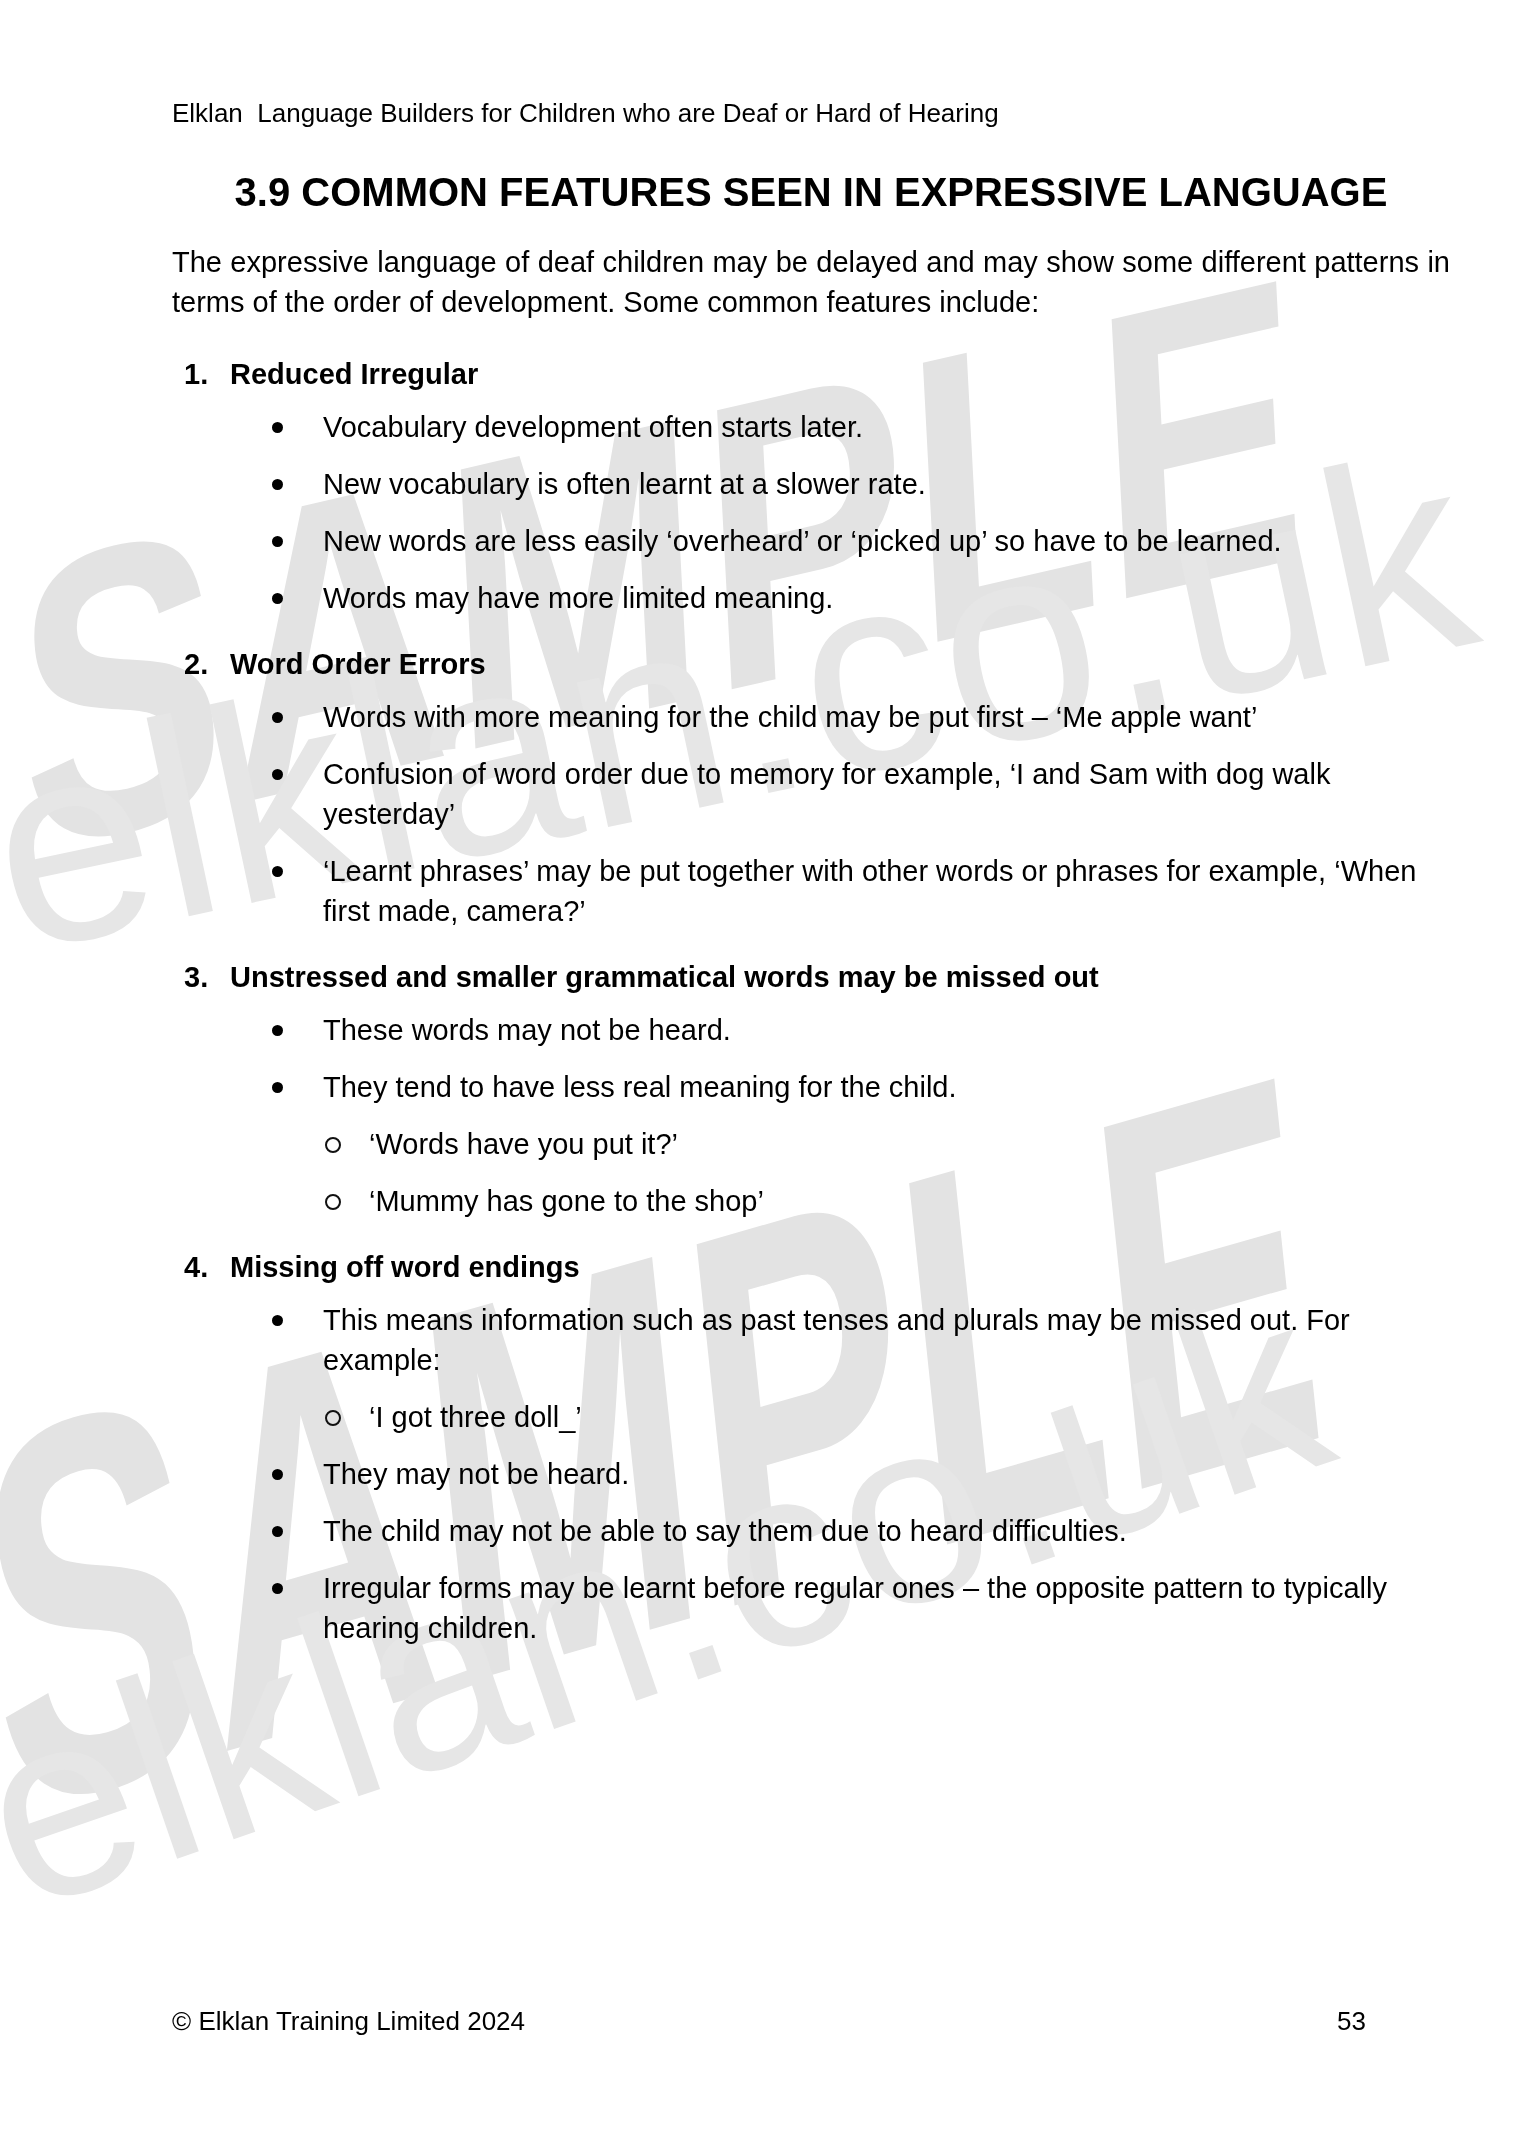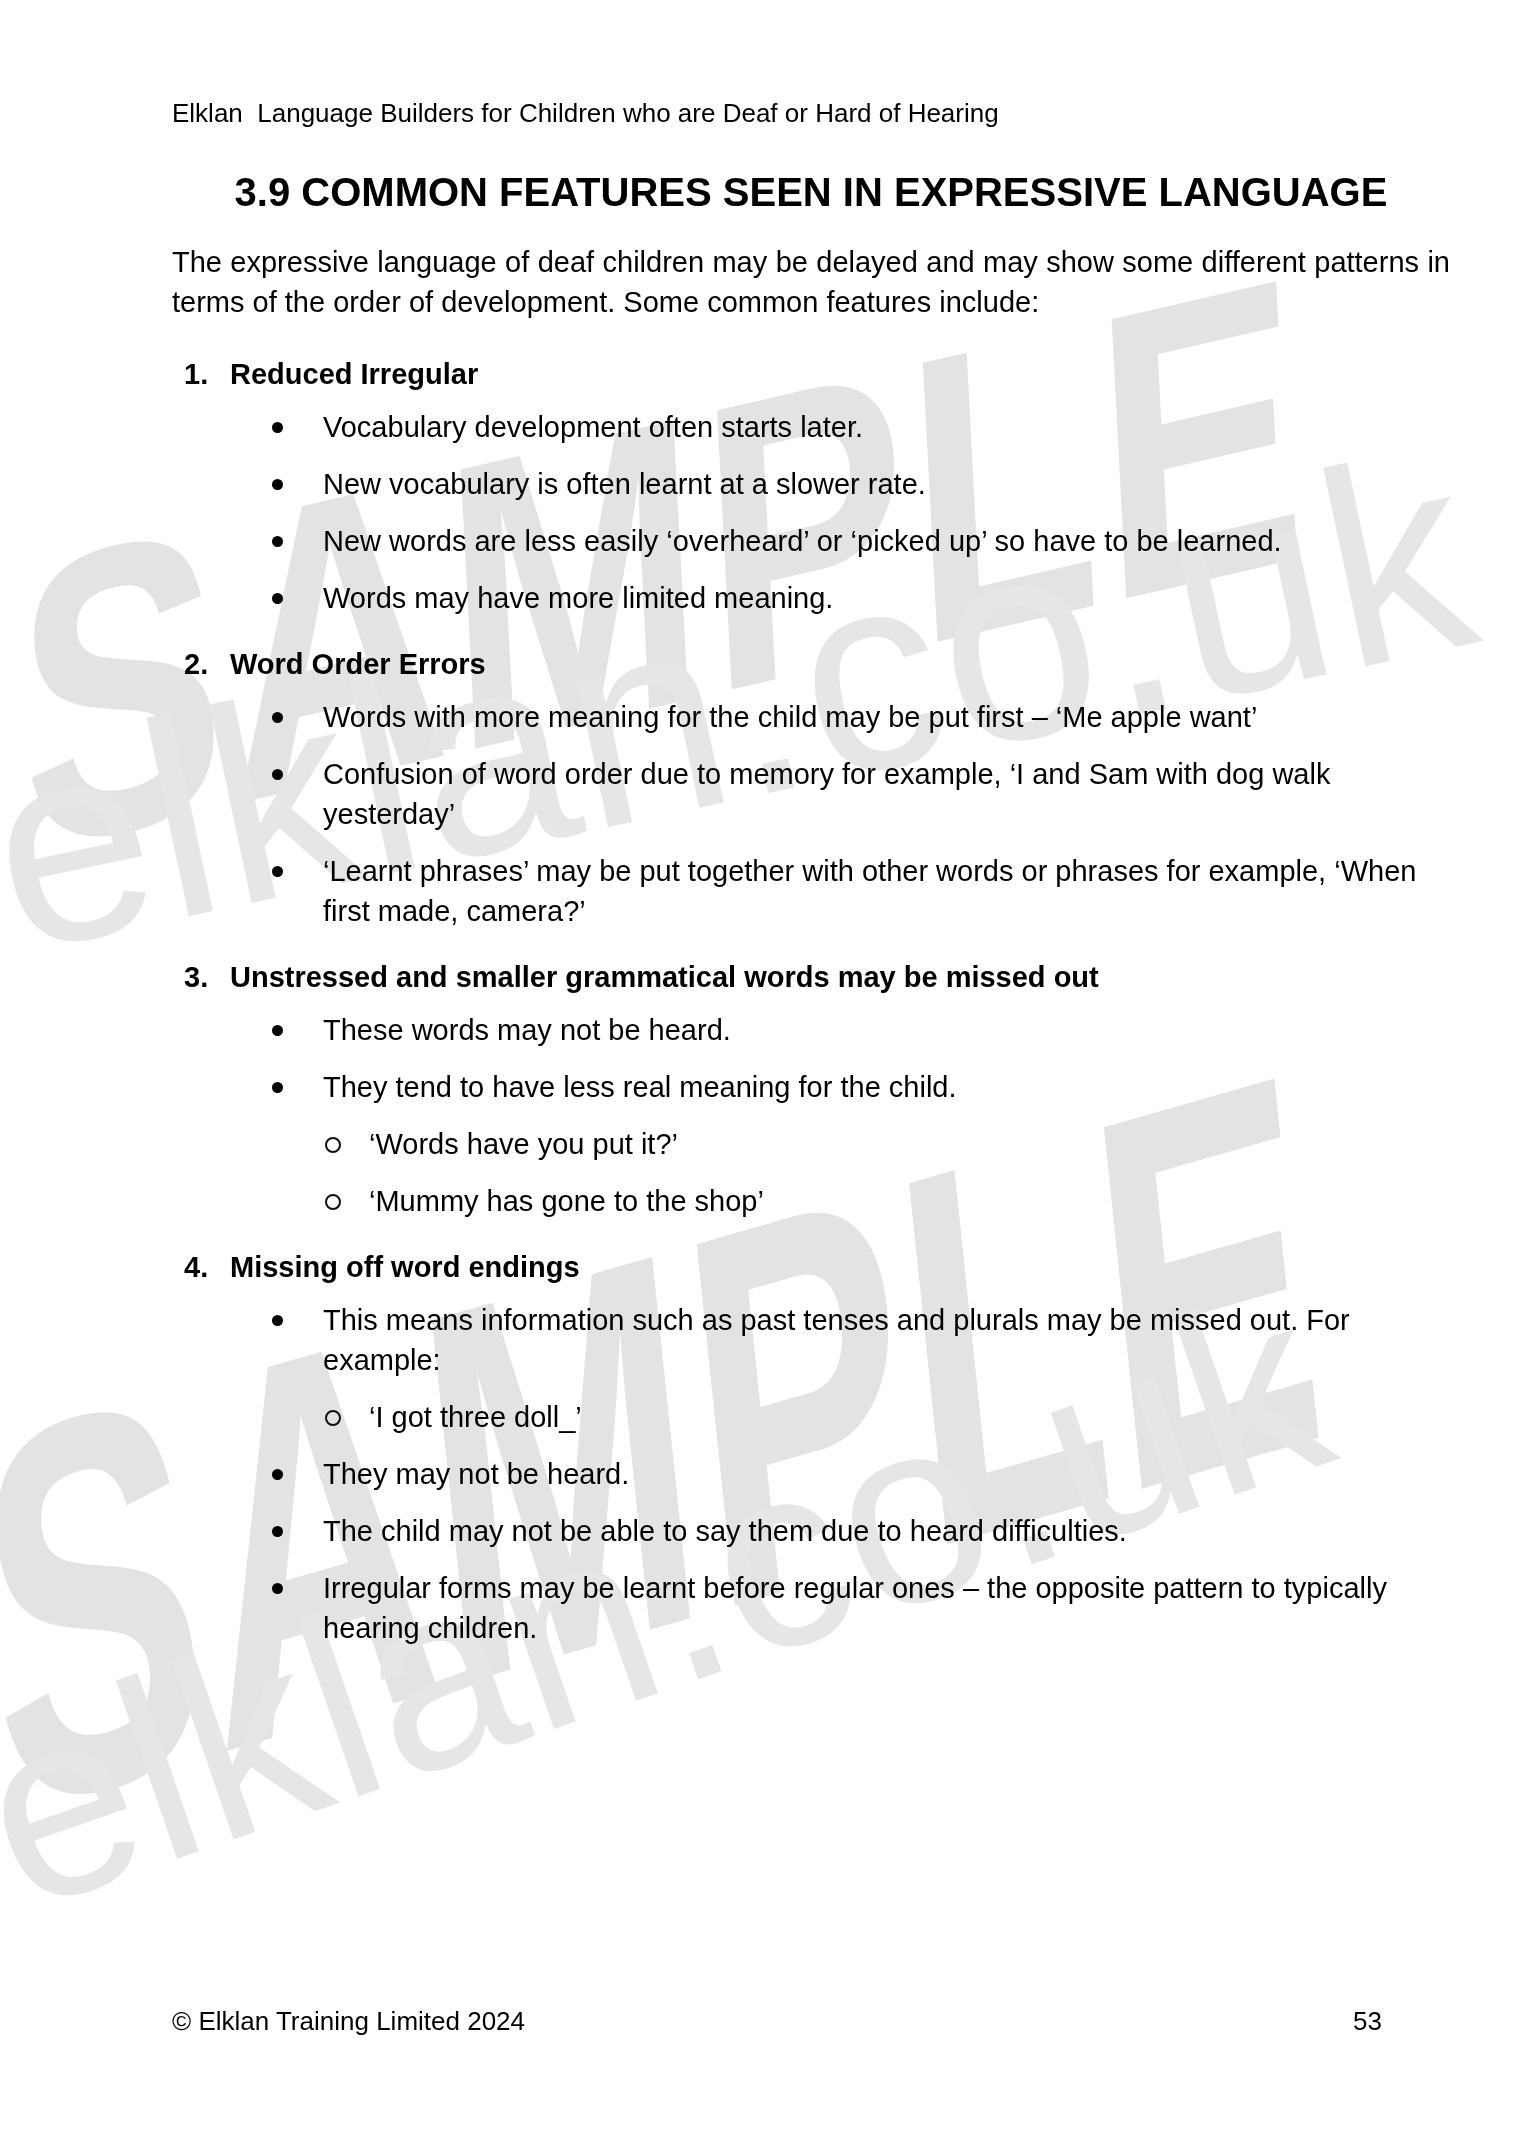--- a/index.html
+++ b/index.html
@@ -98,21 +98,21 @@
     position: absolute;
     left: 153px; top: 13px;
     width: 12px; height: 12px;
     border: 2px solid #111;
     border-radius: 50%;
     background: transparent;
   }
   
   #footer {
     position: absolute;
-    left: 172px; right: 136px; top: 2006px;
+    left: 172px; right: 152px; top: 2006px;
     display: flex;
     justify-content: space-between;
     align-items: baseline;
     font-size: 26px;
     line-height: 30px;
     z-index: 1;
   }
 </style>
 </head>
 <body>

